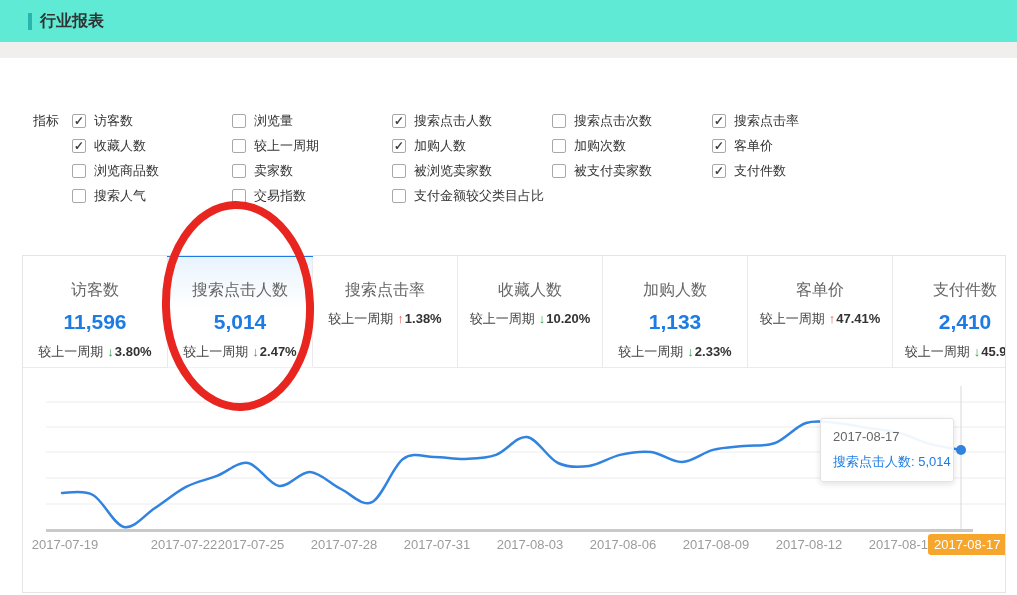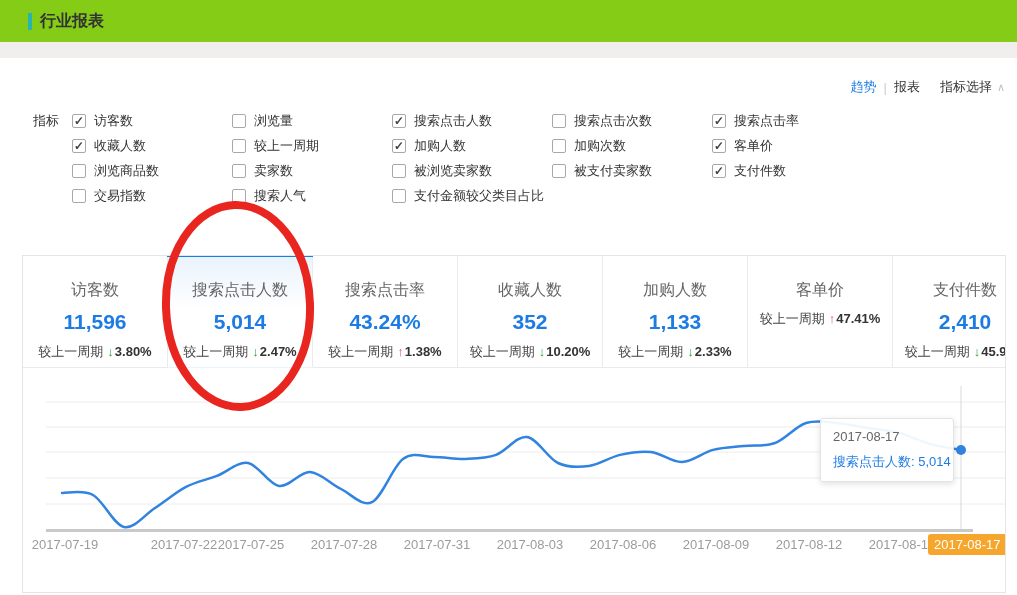--- a/index.html
+++ b/index.html
@@ -1,19 +1,19 @@
 <!DOCTYPE html>
 <html style="--accent: #1d7ce4; --teal: #27b5ad; --green: #2ba245; --red: #e8504f; --orange: #f6a62d;"><head>
 <meta charset="utf-8">
 <style>
   html,body{margin:0;padding:0;}
   .page{position:relative;width:1017px;height:595px;overflow:hidden;
     background:#f0efed;font-family:"Liberation Sans",sans-serif;color:#333;}
   
-  .titlebar{position:absolute;top:0;left:0;right:0;height:42px;background:#84cc16;
+  .titlebar{position:absolute;top:0;left:0;right:0;height:42px;background:#5eead4;
     display:flex;align-items:center;padding-left:28px;box-sizing:border-box;}
   .accent-bar{display:inline-block;width:4px;height:17px;background:var(--teal,#27b5ad);margin-right:8px;}
   .page-title{font-size:16px;font-weight:bold;color:#333;}
   
   .panel{position:absolute;top:58px;left:0;right:0;bottom:0;background:#fff;}
   
   .view-switcher{position:absolute;top:20px;right:12px;display:flex;align-items:center;font-size:13px;}
   .vs-link{cursor:pointer;text-decoration:none;}
   .vs-link.active{color:var(--accent,#1d7ce4);}
   .vs-link.dark{color:#333;}
@@ -63,29 +63,20 @@
 
 <div class="page">
 
   <div class="titlebar">
     <span class="accent-bar"></span>
     <span class="page-title">行业报表</span>
   </div>
 
   <div class="panel">
 
-    <div class="view-switcher">
-      <a class="vs-link active">趋势</a>
-      <span class="vs-sep">|</span>
-      <a class="vs-link dark">报表</a>
-      <a class="vs-link dark metric-select">
-        <span>指标选择</span>
-        <span class="chev">∧</span>
-      </a>
-    </div>
 
     <div class="metric-picker">
       <span class="picker-label">指标</span>
       <div id="metric-grid">
           <label class="cb">
             <span class="cb-box">✓</span>
             <span>访客数</span>
           </label>
           <label class="cb">
             <span class="cb-box"></span>
@@ -138,25 +129,25 @@
           <label class="cb">
             <span class="cb-box"></span>
             <span>被支付卖家数</span>
           </label>
           <label class="cb">
             <span class="cb-box">✓</span>
             <span>支付件数</span>
           </label>
           <label class="cb">
             <span class="cb-box"></span>
+            <span>搜索人气</span>
+          </label>
+          <label class="cb">
+            <span class="cb-box"></span>
             <span>交易指数</span>
-          </label>
-          <label class="cb">
-            <span class="cb-box"></span>
-            <span>搜索人气</span>
           </label>
           <label class="cb">
             <span class="cb-box"></span>
             <span>支付金额较父类目占比</span>
           </label>
         </div>
     </div>
 
     <div class="box">
       <div class="cards-row" id="cards-row">
@@ -165,26 +156,24 @@
             <div class="card-value">11,596</div>
             <div class="card-delta"><span>较上一周期</span><span class="arrow down">↓</span><span class="chg">3.80%</span></div>
           </div>
           <div class="card selected">
             <div class="card-title">搜索点击人数</div>
             <div class="card-value">5,014</div>
             <div class="card-delta"><span>较上一周期</span><span class="arrow down">↓</span><span class="chg">2.47%</span></div>
           </div>
           <div class="card">
             <div class="card-title">搜索点击率</div>
-            <div class="card-value">43.24%</div>
             <div class="card-delta"><span>较上一周期</span><span class="arrow up">↑</span><span class="chg">1.38%</span></div>
           </div>
           <div class="card">
             <div class="card-title">收藏人数</div>
-            <div class="card-value">352</div>
             <div class="card-delta"><span>较上一周期</span><span class="arrow down">↓</span><span class="chg">10.20%</span></div>
           </div>
           <div class="card">
             <div class="card-title">加购人数</div>
             <div class="card-value">1,133</div>
             <div class="card-delta"><span>较上一周期</span><span class="arrow down">↓</span><span class="chg">2.33%</span></div>
           </div>
           <div class="card">
             <div class="card-title">客单价</div>
             <div class="card-delta"><span>较上一周期</span><span class="arrow up">↑</span><span class="chg">47.41%</span></div>

